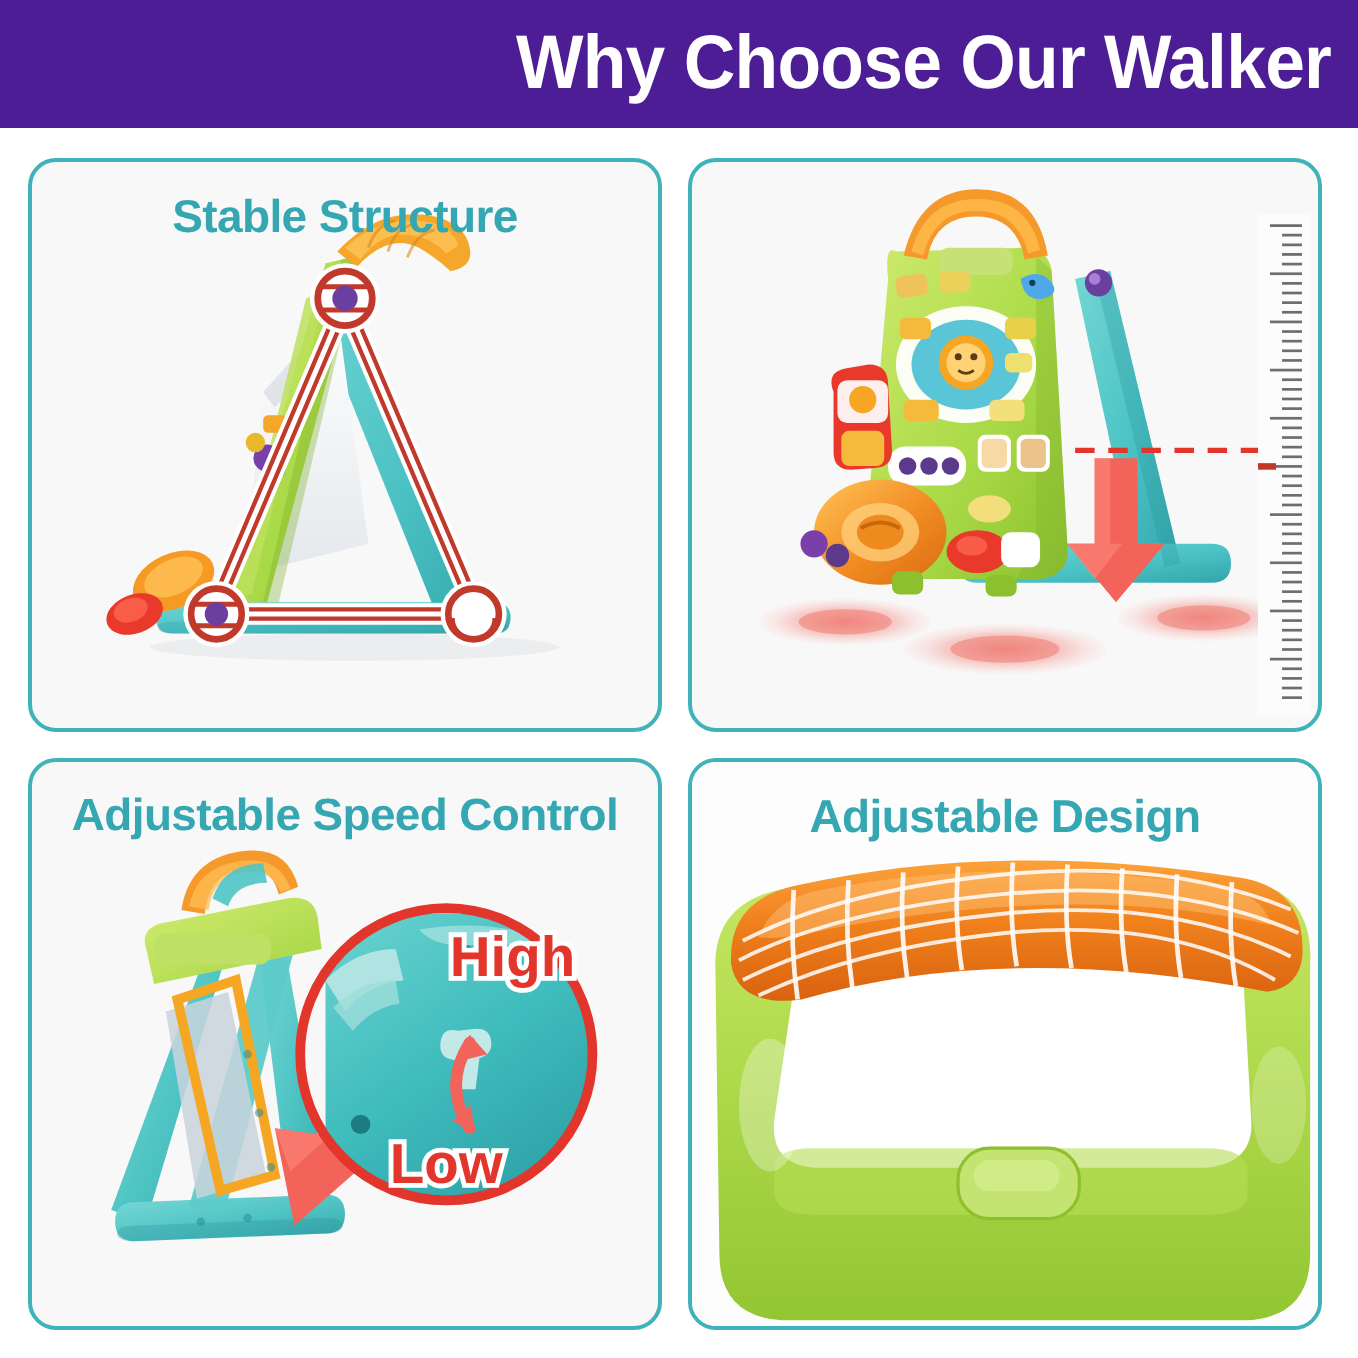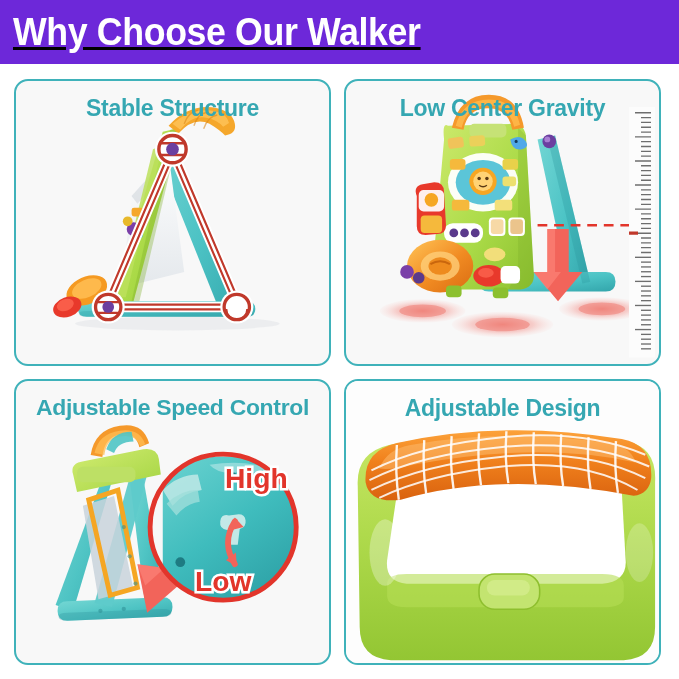--- a/index.html
+++ b/index.html
@@ -19,25 +19,24 @@
     height: 679px;
     background: #ffffff;
   }
 
   
   .header-banner {
     position: absolute;
     left: 0; top: 0;
     width: 679px;
     height: 64px;
-    background: #6d28d9;
+    background: #4c1d95;
     display: flex;
     align-items: center;
-    justify-content: flex-start;
-    text-decoration: underline;
+    justify-content: flex-end;
   }
   .header-title {
     color: #ffffff;
     font-size: 38px;
     font-weight: bold;
     letter-spacing: -0.4px;
     line-height: 1;
     transform: scaleX(0.94);
     white-space: nowrap;
     font-family: "Liberation Sans", sans-serif;
@@ -193,21 +192,20 @@
 
             <circle cx="226" cy="232" r="17" fill="#FFFFFF"></circle>
             <circle cx="226" cy="232" r="13" fill="#FFFFFF" stroke="#C0392B" stroke-width="3.4"></circle>
             <path d="M215 234 a11 11 0 0 0 22 0" fill="none" stroke="#C0392B" stroke-width="2.6"></path>
           </g>
         </svg>
       </div>
     </div>
 
     <div class="panel">
-      <div class="panel-title">Low Center Gravity</div>
 
       <div class="panel-art">
         <svg viewBox="0 0 320 290" preserveAspectRatio="xMidYMid meet">
           <defs>
             <linearGradient id="p2green" x1="0" y1="0" x2="1" y2="1">
               <stop offset="0%" stop-color="#CFEA6E"></stop>
               <stop offset="55%" stop-color="#ABDB48"></stop>
               <stop offset="100%" stop-color="#8CC02F"></stop>
             </linearGradient>
             <linearGradient id="p2teal" x1="0" y1="0" x2="1" y2="1">

